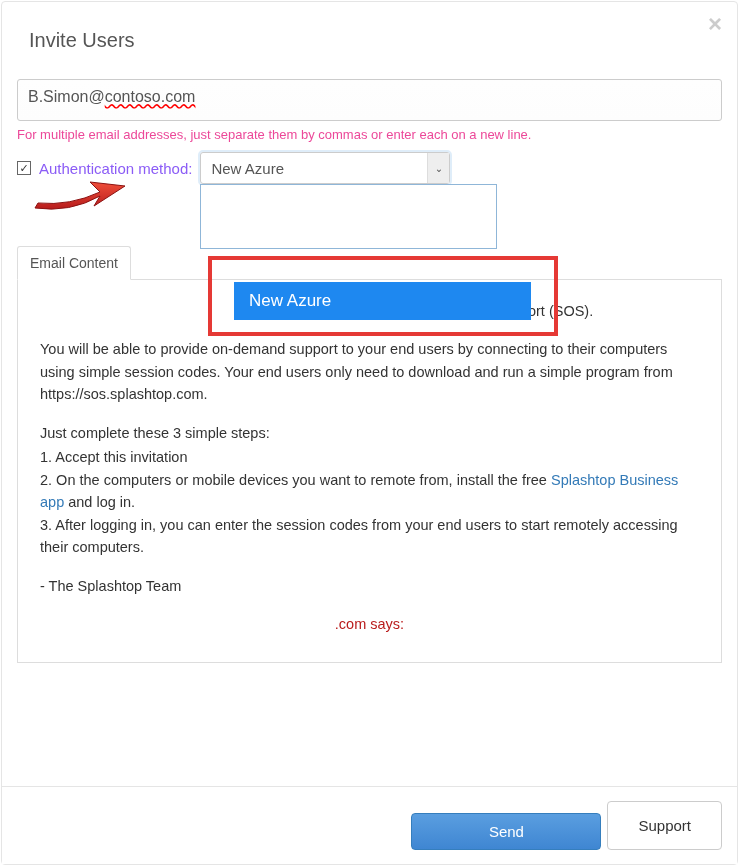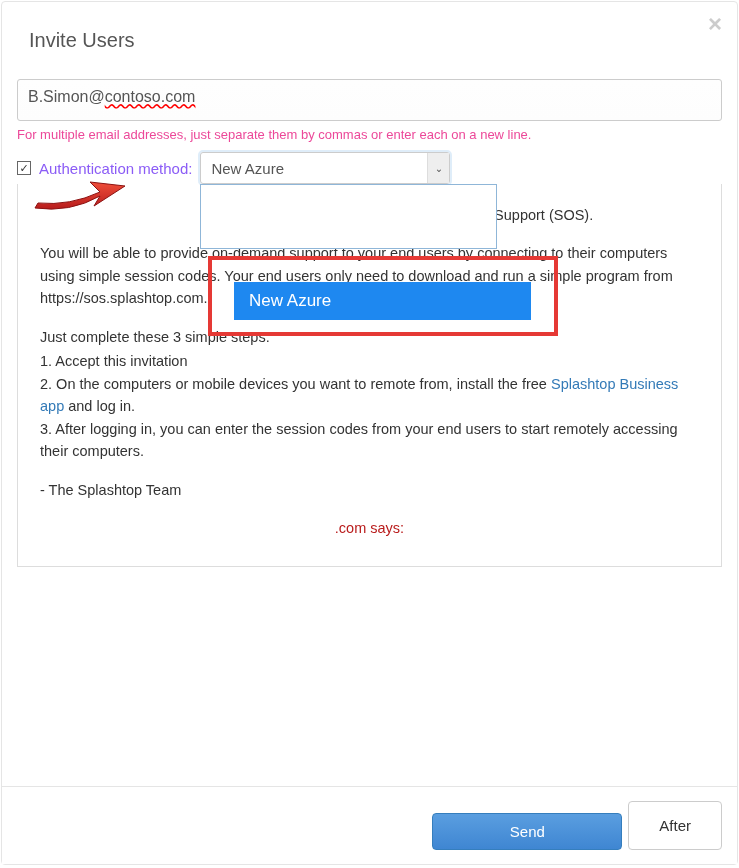--- a/index.html
+++ b/index.html
@@ -253,20 +253,23 @@
       <span class="auth-label">Authentication method:</span>
       <div class="select-wrap">
         <div class="select-box">
           <span>New Azure</span>
           <span class="select-caret">⌄</span>
         </div>
         <div class="dropdown-panel"></div>
       </div>
     </div>
 
+    <div class="tab-bar">
+      <div class="tab">Email Content</div>
+    </div>
 
     <div class="content-box">
       <p>
         <span style="visibility:hidden">You have been invited to create an account for Spl</span><span>ashtop On-Demand Support (SOS).</span>
       </p>
       <p>You will be able to provide on-demand support to your end users by connecting to their computers using simple session codes. Your end users only need to download and run a simple program from https://sos.splashtop.com.</p>
       <p style="margin-bottom:2px">Just complete these 3 simple steps:</p>
       <div>1. Accept this invitation</div>
       <div>
         <span>2. On the computers or mobile devices you want to remote from, install the free </span><a href="#" class="link">Splashtop Business app</a><span> and log in.</span>
@@ -285,16 +288,16 @@
       <linearGradient id="g" x1="0" y1="0" x2="0" y2="1">
         <stop offset="0" stop-color="#ef4e3a"></stop>
         <stop offset="1" stop-color="#b71c1c"></stop>
       </linearGradient>
     </defs>
     <path d="M5,30 Q40,35 70,18 L64,28 L95,8 L60,4 L70,14 Q40,28 8,25 Z" fill="url(#g)" stroke="#8c1212" stroke-width="1"></path>
   </svg>
 
   <div class="modal-footer">
     <button class="btn btn-primary">Send</button>
-    <button class="btn btn-default">After</button>
+    <button class="btn btn-default">Support</button>
   </div>
 
 </div>
 
 </body></html>

